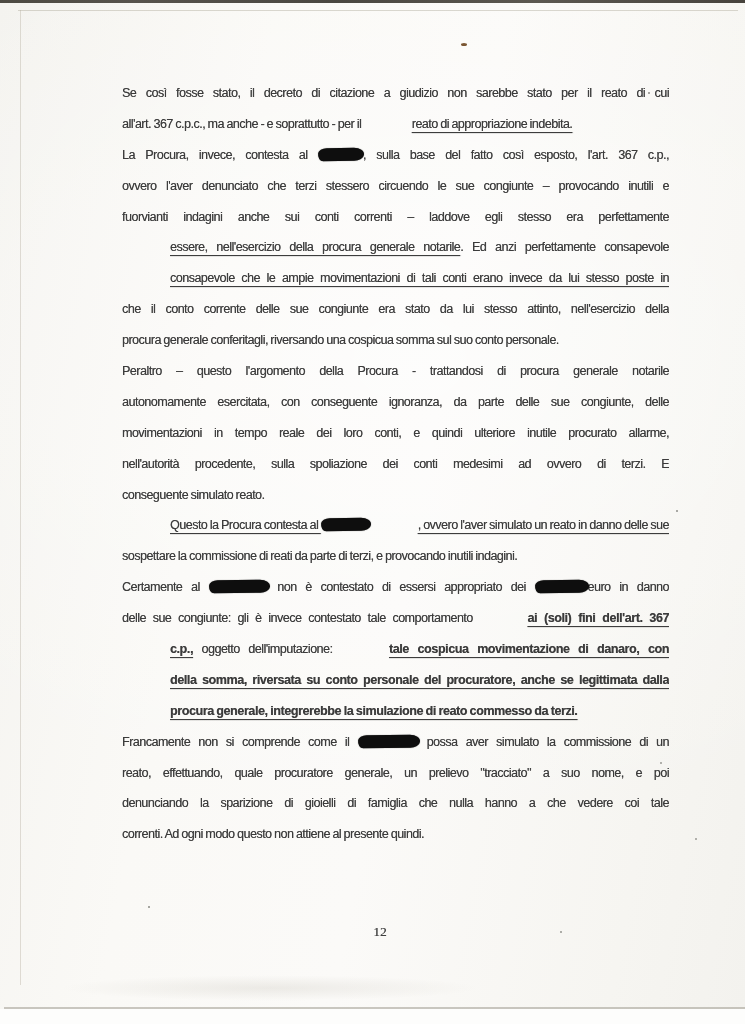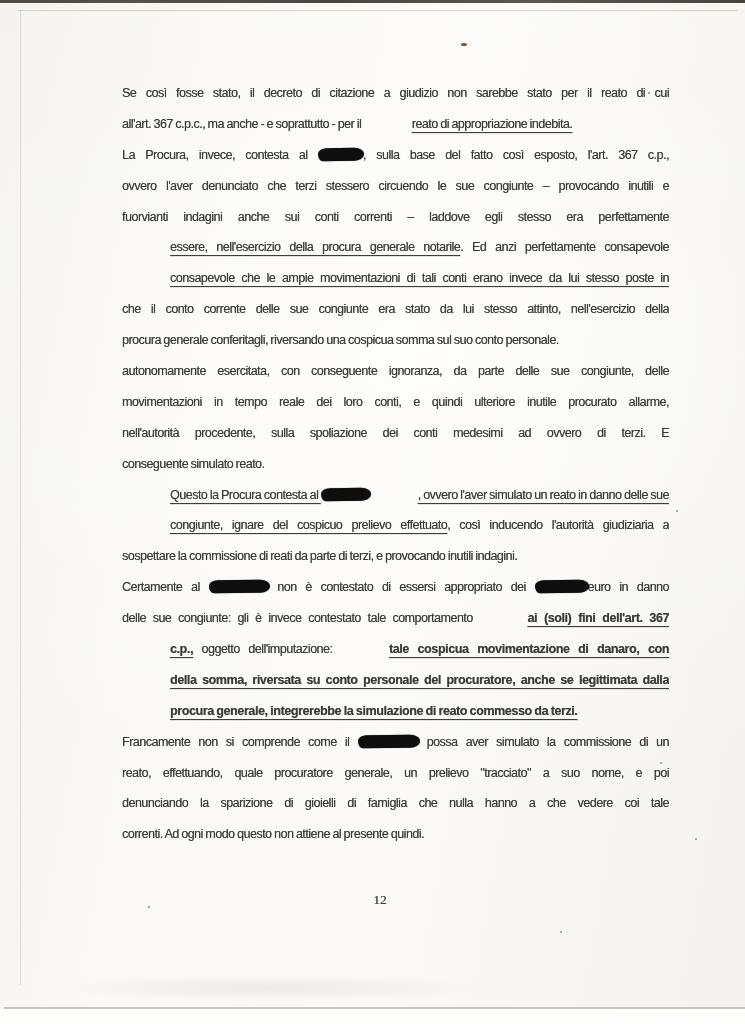--- a/index.html
+++ b/index.html
@@ -32,21 +32,21 @@
   .line{height:30.9px;line-height:30.9px;text-align:justify;text-align-last:justify;
         overflow:hidden;white-space:normal;}
   .line.last{text-align-last:left;}
   .r-u,.r-bu{text-decoration:underline;text-decoration-thickness:1.4px;
         text-underline-offset:3.5px;text-decoration-color:#3d3d3d;padding-left:48px;}
   .r-bu{font-weight:700;letter-spacing:-0.4px;}
   .red{display:inline-block;background:#0e0e0e;height:13px;vertical-align:-2px;
        border-radius:8px 11px 9px 6px / 5px 7px 6px 8px;
        transform:skewX(-7deg) rotate(-0.6deg);margin:0 -1px 0 0;
        box-shadow:0 0 1px rgba(0,0,0,.6);}
-  .pageno{position:absolute;left:352px;top:889px;width:56px;height:22px;
+  .pageno{position:absolute;left:352px;top:921px;width:56px;height:22px;
        font-family:"Liberation Serif","DejaVu Serif",serif;font-size:13.5px;
        color:#3f3f3f;text-align:center;line-height:22px;
        text-shadow:0.2px 0.2px 0.3px rgba(60,60,60,.6);}
 </style>
 </head>
 <body>
 
 <div class="scan">
   <div class="edge-top"></div>
   <div class="edge-top-line"></div>
@@ -63,28 +63,28 @@
       <div>
         <div class="line"><span class="r-n">La Procura, invece, contesta al </span><span class="red" style="width: 46px;"></span><span class="r-n">, sulla base del fatto così esposto, l'art. 367 c.p.,</span></div>
         <div class="line"><span class="r-n">ovvero l'aver denunciato che terzi stessero circuendo le sue congiunte – provocando inutili e</span></div>
         <div class="line"><span class="r-n">fuorvianti indagini anche sui conti correnti – laddove egli stesso era perfettamente</span></div>
         <div class="line"><span class="r-u">essere, nell'esercizio della procura generale notarile</span><span class="r-n">. Ed anzi perfettamente consapevole</span></div>
         <div class="line"><span class="r-u">consapevole che le ampie movimentazioni di tali conti erano invece da lui stesso poste in</span></div>
         <div class="line"><span class="r-n">che il conto corrente delle sue congiunte era stato da lui stesso attinto, nell'esercizio della</span></div>
         <div class="line last"><span class="r-n">procura generale conferitagli, riversando una cospicua somma sul suo conto personale.</span></div>
       </div>
       <div>
+        <div class="line"><span class="r-n">Peraltro – questo l'argomento della Procura - trattandosi di procura generale notarile</span></div>
         <div class="line"><span class="r-n">autonomamente esercitata, con conseguente ignoranza, da parte delle sue congiunte, delle</span></div>
         <div class="line"><span class="r-n">movimentazioni in tempo reale dei loro conti, e quindi ulteriore inutile procurato allarme,</span></div>
         <div class="line"><span class="r-n">nell'autorità procedente, sulla spoliazione dei conti medesimi ad ovvero di terzi. E</span></div>
         <div class="line last"><span class="r-n">conseguente simulato reato.</span></div>
       </div>
       <div>
         <div class="line"><span class="r-u">Questo la Procura contesta al </span><span class="red" style="width: 50px;"></span><span class="r-u">, ovvero l'aver simulato un reato in danno delle sue</span></div>
-        <div class="line"><span class="r-u">congiunte, ignare del cospicuo prelievo effettuato</span><span class="r-n">, così inducendo l'autorità giudiziaria a</span></div>
         <div class="line last"><span class="r-n">sospettare la commissione di reati da parte di terzi, e provocando inutili indagini.</span></div>
       </div>
       <div>
         <div class="line"><span class="r-n">Certamente al </span><span class="red" style="width: 61px;"></span><span class="r-n"> non è contestato di essersi appropriato dei </span><span class="red" style="width: 54px;"></span><span class="r-n">euro in danno</span></div>
         <div class="line"><span class="r-n">delle sue congiunte: gli è invece contestato tale comportamento </span><span class="r-bu">ai (soli) fini dell'art. 367</span></div>
         <div class="line"><span class="r-bu">c.p.,</span><span class="r-n"> oggetto dell'imputazione: </span><span class="r-bu">tale cospicua movimentazione di danaro, con sparizione</span></div>
         <div class="line"><span class="r-bu">della somma, riversata su conto personale del procuratore, anche se legittimata dalla</span></div>
         <div class="line last"><span class="r-bu">procura generale, integrerebbe la simulazione di reato commesso da terzi.</span></div>
       </div>
       <div>

